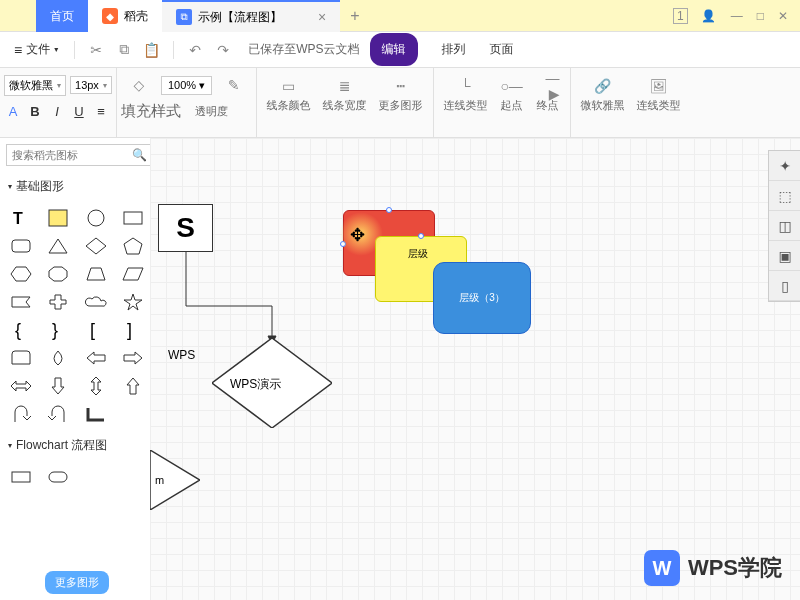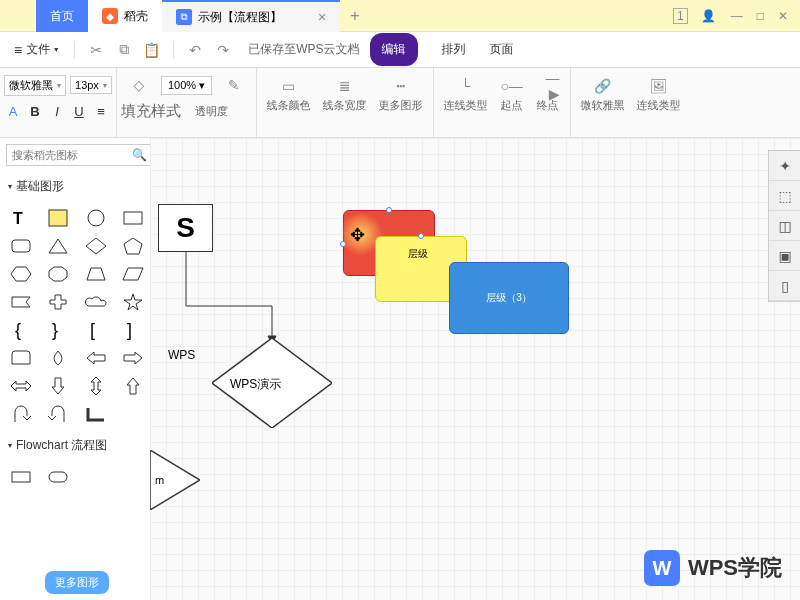--- a/index.html
+++ b/index.html
@@ -54,21 +54,21 @@
 .shape { width: 30px; height: 26px; display: flex; align-items: center; justify-content: center; }
 .shape svg { width: 24px; height: 20px; }
 .more { position: absolute; bottom: 6px; left: 45px; background: #5aabff; color: #fff; font-size: 11px; padding: 4px 10px; border-radius: 8px; }
 
 
 .canvas { position: absolute; top: 138px; left: 150px; width: 650px; height: 462px; background: #fafafa; background-image: linear-gradient(#eee 1px, transparent 1px), linear-gradient(90deg, #eee 1px, transparent 1px); background-size: 16px 16px; overflow: hidden; }
 .node { position: absolute; border: 1.5px solid #333; display: flex; align-items: center; justify-content: center; font-size: 10px; }
 .node.wbox { left: 8px; top: 66px; width: 55px; height: 48px; background: #fff; font-size: 28px; font-weight: bold; }
 .node.red { left: 193px; top: 72px; width: 92px; height: 66px; background: #e94b3c; border-radius: 6px; z-index: 1; border-color:#b22; }
 .node.yellow { left: 225px; top: 98px; width: 92px; height: 66px; background: #fff570; border-radius: 6px; z-index: 2; border-color:#cc0; }
-.node.blue { left: 283px; top: 124px; width: 120px; height: 72px; background: #3b8fdd; border-radius: 6px; z-index: 3; color: #fff; border-color:#26c;margin-left:16px; }
+.node.blue { left: 283px; top: 124px; width: 98px; height: 72px; background: #3b8fdd; border-radius: 11px; z-index: 3; color: #fff; border-color:#26c; }
 .handle { position: absolute; width: 6px; height: 6px; background: #fff; border: 1px solid #4a7fff; border-radius: 50%; }
 .diamond { position: absolute; left: 62px; top: 200px; width: 120px; height: 90px; }
 .diamond svg { width: 120px; height: 90px; }
 .diamondtxt { position: absolute; left: 80px; top: 238px; font-size: 12px; }
 .wpstxt { position: absolute; left: 0; top: 210px; font-size: 12px; margin-left: 18px; }
 .triangle { position: absolute; left: 0; top: 312px; width: 50px; height: 60px; }
 .connector { position: absolute; stroke: #333; fill: none; }
 .cursor-glow { position: absolute; left: 189px; top: 74px; width: 44px; height: 44px; background: radial-gradient(circle, #ffcf60 0%, rgba(255,207,96,0) 70%); border-radius: 50%; z-index: 5; }
 .move-cursor { position: absolute; left: 200px; top: 86px; z-index: 6; font-size: 18px; }
 

